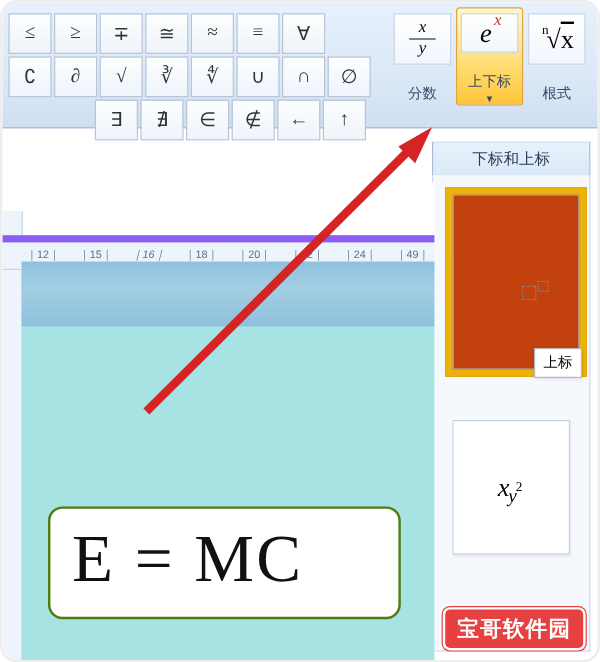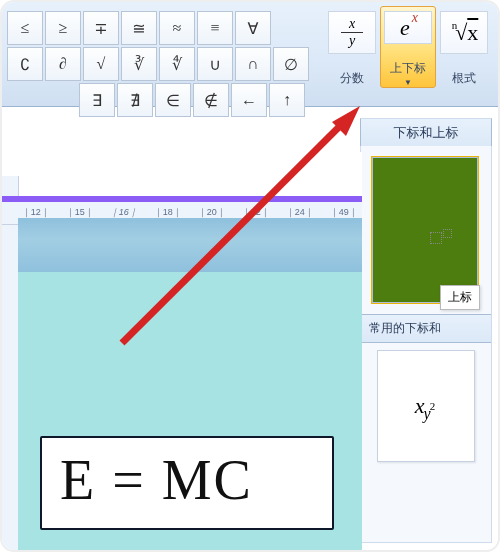--- a/index.html
+++ b/index.html
@@ -30,21 +30,21 @@
 .rad-n{font-size:11px;position:relative;top:-8px;left:2px}
 .rad-root{font-size:22px}
 .rib-lbl{font-size:12px;color:#3a4a66;margin-top:16px}
 .dd-arrow-sm{font-size:8px;color:#3a4a66;margin-top:1px}
 
 
 .gallery-hdr{position:absolute;right:6px;top:116px;width:130px;background:linear-gradient(#e7f1fc,#dbe8f7);text-align:center;
   font-size:13px;color:#2a3c5a;border:1px solid #a8bcd6;border-top:1px solid #cfdcee;padding:5px 0}
 .gal-panel{position:absolute;right:6px;top:144px;width:130px;height:396px;background:#f5f8fc;border:1px solid #cfdcee;border-top:none}
 
-.gal-item1{position:absolute;left:10px;top:10px;width:106px;height:146px;border:1px solid #eab308;background:#4d7c0f;
+.gal-item1{position:absolute;left:10px;top:10px;width:106px;height:146px;border:6px solid #eab308;background:#c2410c;
   box-shadow:inset 0 0 0 1px #aebfd6;cursor:pointer}
 .g1-inner{position:absolute;left:56px;top:72px;font-size:14px;color:#999;font-family:serif}
 .g1-box{display:inline-block;width:10px;height:10px;border:1px dotted #888;margin-left:2px;vertical-align:text-top}
 .g1-sq{display:inline-block;width:7px;height:7px;border:1px dotted #888;vertical-align:super;margin-left:1px}
 
 .tooltip{position:absolute;right:-2px;top:128px;background:#fff;border:1px solid #b9b9b9;font-size:12px;padding:3px 7px;
   box-shadow:1px 1px 3px rgba(0,0,0,.15)}
 
 .gal-hdr2{position:absolute;left:0;right:0;top:168px;background:linear-gradient(#e7f1fc,#dbe8f7);font-size:12px;color:#2a3c5a;
   border-top:1px solid #a8bcd6;border-bottom:1px solid #a8bcd6;padding:5px 8px;white-space:nowrap;overflow:hidden}
@@ -54,21 +54,21 @@
   font-family:"Cambria Math",serif;font-style:italic;cursor:pointer}
 .xy2-x{font-size:22px}.xy2-y{font-size:16px;position:relative;top:8px;left:-1px}.xy2-2{font-size:11px;position:relative;top:0px;left:-2px;font-style:normal}
 
 
 .workspace{position:absolute;left:0;top:150px;width:360px;height:400px;background:#fff}
 .ruler-v{position:absolute;left:0;top:24px;width:16px;bottom:0;background:#eef4fb;border-right:1px solid #c6d2e4}
 .ruler-h{position:absolute;left:0;top:44px;right:0;height:22px;background:#eef4fb;border-top:6px solid #8b5cf6;border-bottom:1px solid #c6d2e4;
   font-size:9px;color:#5b6e8c}
 .ruler-h .tick{position:absolute;top:4px}
 .page-bg{position:absolute;left:16px;top:66px;right:0;bottom:0;background:#a8e3e3}
-.eq-outer{position:absolute;left:38px;bottom:22px;width:290px;height:90px;background:#fff;border:2px solid #0f172a;border-radius:2px}
+.eq-outer{position:absolute;left:38px;bottom:36px;width:290px;height:90px;background:#fff;border:2px solid #4d7c0f;border-radius:12px}
 .eq-text{font-family:"Cambria Math","Times New Roman",serif;font-size:56px;color:#111;padding:10px 18px;letter-spacing:2px}
 .blue-band{position:absolute;left:16px;top:66px;right:0;height:54px;
   background:linear-gradient(#7aa4d8,#9dbde3 40%,#7aa4d8);opacity:.55}
 
 .arrow-svg{position:absolute;left:90px;top:96px;width:290px;height:260px;pointer-events:none}
 
 
 .badge{position:absolute;right:10px;bottom:8px;background:#e64040;color:#fff;font-size:18px;font-weight:700;
   padding:4px 10px;border-radius:6px;border:2px solid #fff;box-shadow:0 0 0 1px #e64040;letter-spacing:1px}
 </style>
@@ -142,21 +142,20 @@
   </div>
 
   <div class="gallery-hdr">下标和上标</div>
   <div class="gal-panel">
     <div class="gal-item1">
       <div class="g1-inner">
         <span class="g1-box"></span><span class="g1-sq"></span>
       </div>
       <div class="tooltip">上标</div>
     </div>
-    <div class="gal-hdr2">常用的下标和</div>
     <div class="gal-item2">
       <span class="xy2-x">x</span>
       <span class="xy2-y">y</span>
       <span class="xy2-2">2</span>
     </div>
   </div>
 
   <div class="workspace">
     <div class="ruler-v"></div>
     <div class="ruler-h">
@@ -174,13 +173,14 @@
     <div class="eq-outer">
       <div class="eq-text">E = MC</div>
     </div>
   </div>
 
   <svg class="arrow-svg" viewBox="0 0 290 260">
     <line x1="30" y1="245" x2="258" y2="18" stroke="#d52424" stroke-width="7"></line>
     <polygon points="268,8 240,24 254,38" fill="#d52424"></polygon>
   </svg>
 
+  <div class="badge">宝哥软件园</div>
 </div>
 
 </body></html>

